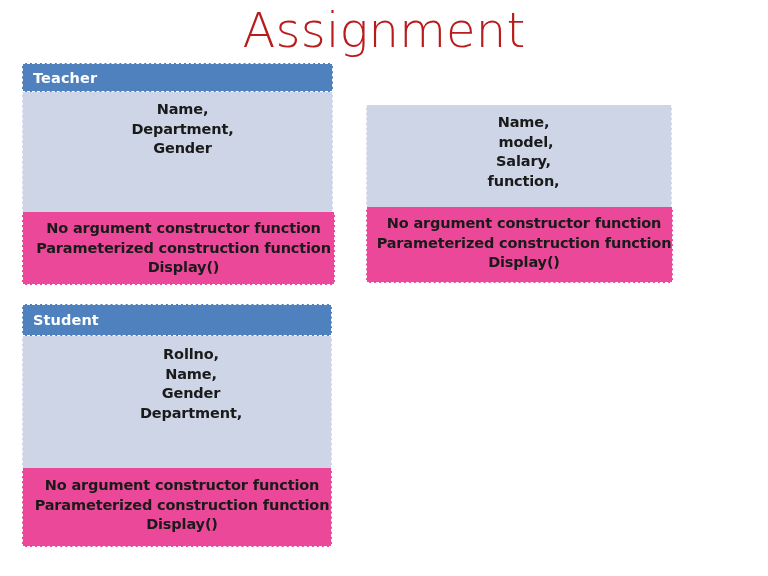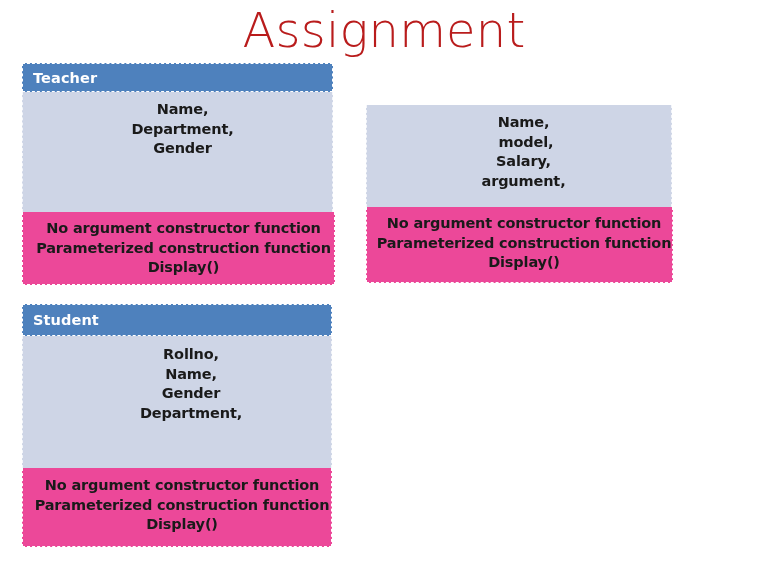--- a/index.html
+++ b/index.html
@@ -136,21 +136,21 @@
     </ul>
   </div>
 </div>
 
 <div class="class-box" id="box-vehicle">
   <div class="class-attributes">
     <ul class="attr-list">
       <li>Name,</li>
       <li> model,</li>
       <li>Salary,</li>
-      <li>argument,</li>
+      <li>function,</li>
     </ul>
   </div>
   <div class="class-methods">
     <ul class="method-list">
       <li>No argument constructor function</li>
       <li>Parameterized construction function</li>
       <li>Display()</li>
     </ul>
   </div>
 </div>

